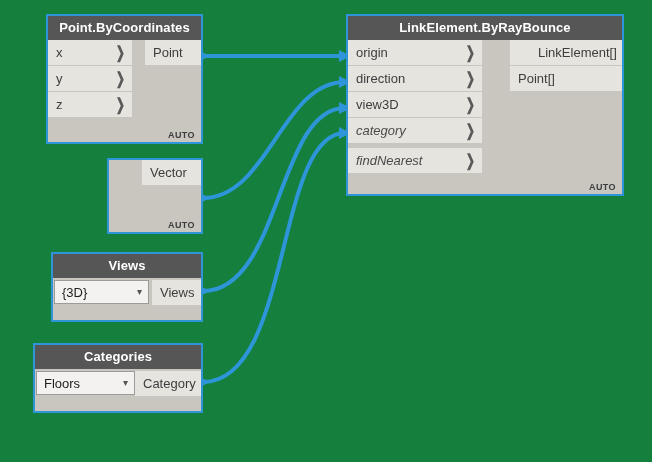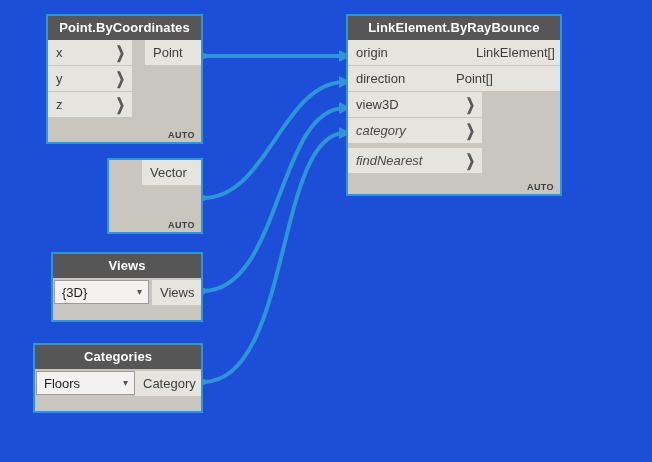--- a/index.html
+++ b/index.html
@@ -5,21 +5,21 @@
 <style>
   html, body {
     margin: 0;
     padding: 0;
     background: #000000;
   }
   #canvas {
     position: relative;
     width: 652px;
     height: 462px;
-    background: #1d4ed8;
+    background: #15803d;
     overflow: hidden;
     font-family: "Liberation Sans", sans-serif;
   }
 
   
   #wires {
     position: absolute;
     left: 0; top: 0;
     width: 652px; height: 462px;
     pointer-events: none;
@@ -170,21 +170,21 @@
         <span class="pname">z</span>
         <span class="chev">❯</span>
       </div>
       <div class="out-row" style="top:0px; width:56px;">
         <span>Point</span>
       </div>
       <div class="auto">AUTO</div>
     </div>
   </div>
 
-  <div class="node" id="n-link" style="left:346px; top:14px; width:216px; height:182px;">
+  <div class="node" id="n-link" style="left:346px; top:14px; width:278px; height:182px;">
     <div class="node-header">LinkElement.ByRayBounce</div>
     <div class="node-body">
       <div class="in-row" style="top:0px; width:134px;">
         <span class="pname">origin</span>
         <span class="chev">❯</span>
       </div>
       <div class="in-row" style="top:26px; width:134px;">
         <span class="pname">direction</span>
         <span class="chev">❯</span>
       </div>

